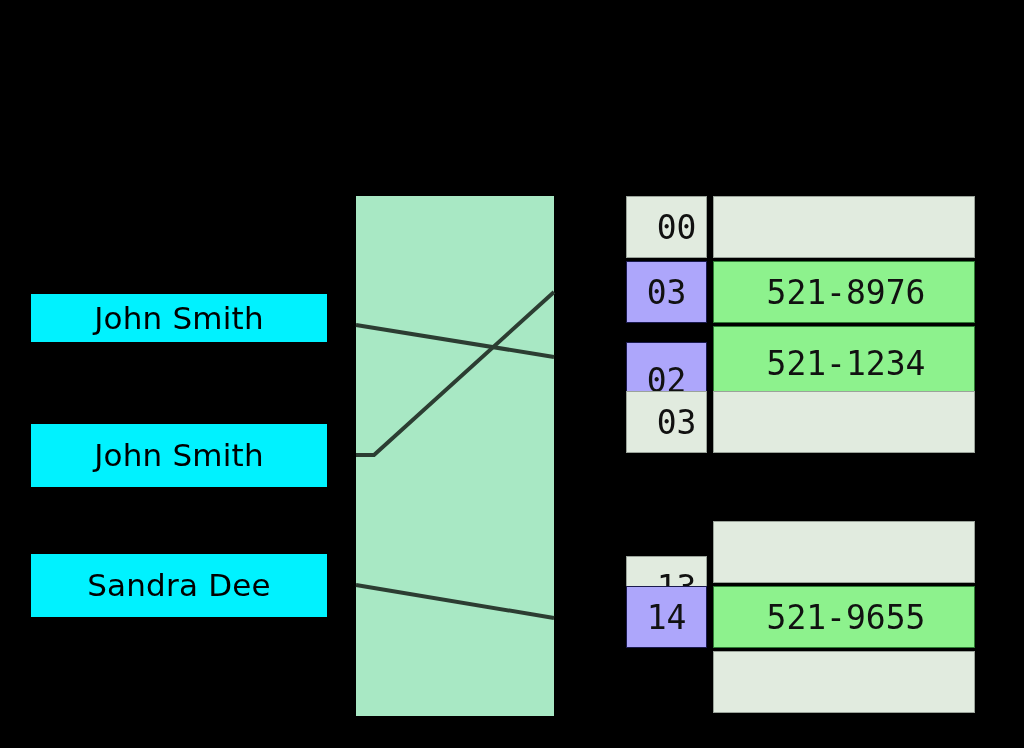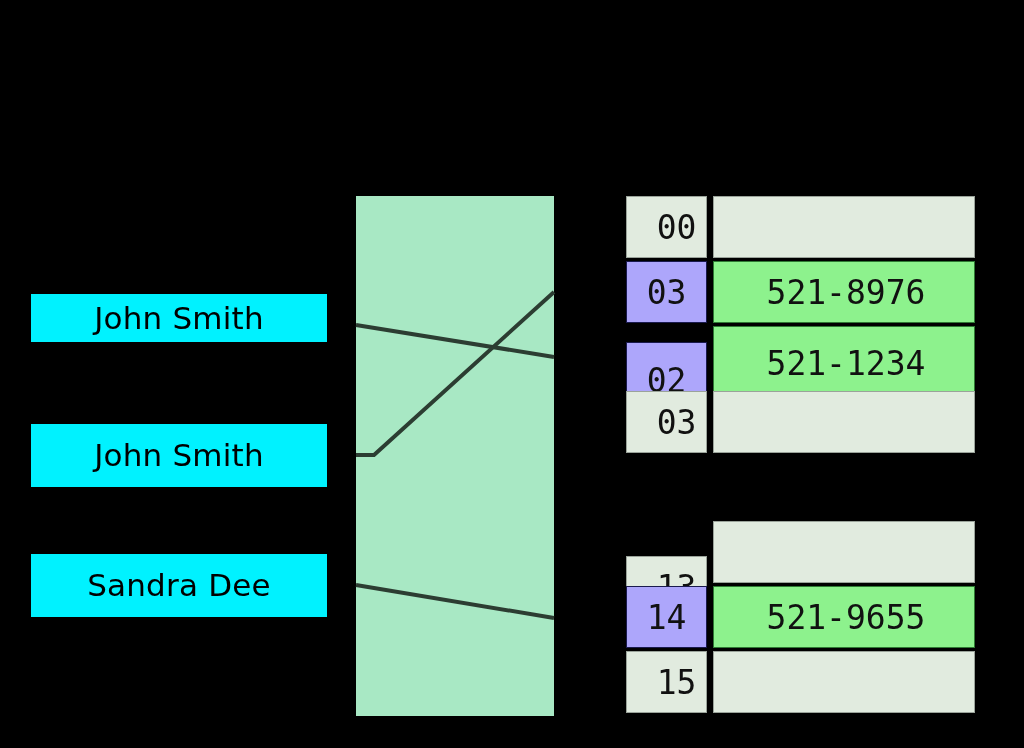--- a/index.html
+++ b/index.html
@@ -136,19 +136,18 @@
       <div class="bucket-table" style="left: 626px; top: 521px; width: 349px; height: 195px;">
         <div class="bucket-row" style="top: 0px; height: 62px; width: 349px;">
           <div class="cell cell-index empty" style="height: 62px; top: 0px; margin-top: 35px;">13</div>
           <div class="cell cell-value empty" style="height: 62px; top: 0px;"></div>
         </div>
         <div class="bucket-row" style="top: 65px; height: 62px; width: 349px;">
           <div class="cell cell-index occupied" style="height: 62px; top: 0px;">14</div>
           <div class="cell cell-value occupied" style="height: 62px; top: 0px;">521-9655</div>
         </div>
         <div class="bucket-row" style="top: 130px; height: 62px; width: 349px;">
-          <div class="cell cell-index empty" style="height: 62px; top: 0px;">15</div>
           <div class="cell cell-value empty" style="height: 62px; top: 0px;"></div>
         </div>
       </div>
     </div>
 
 </div>
 
 </body></html>

